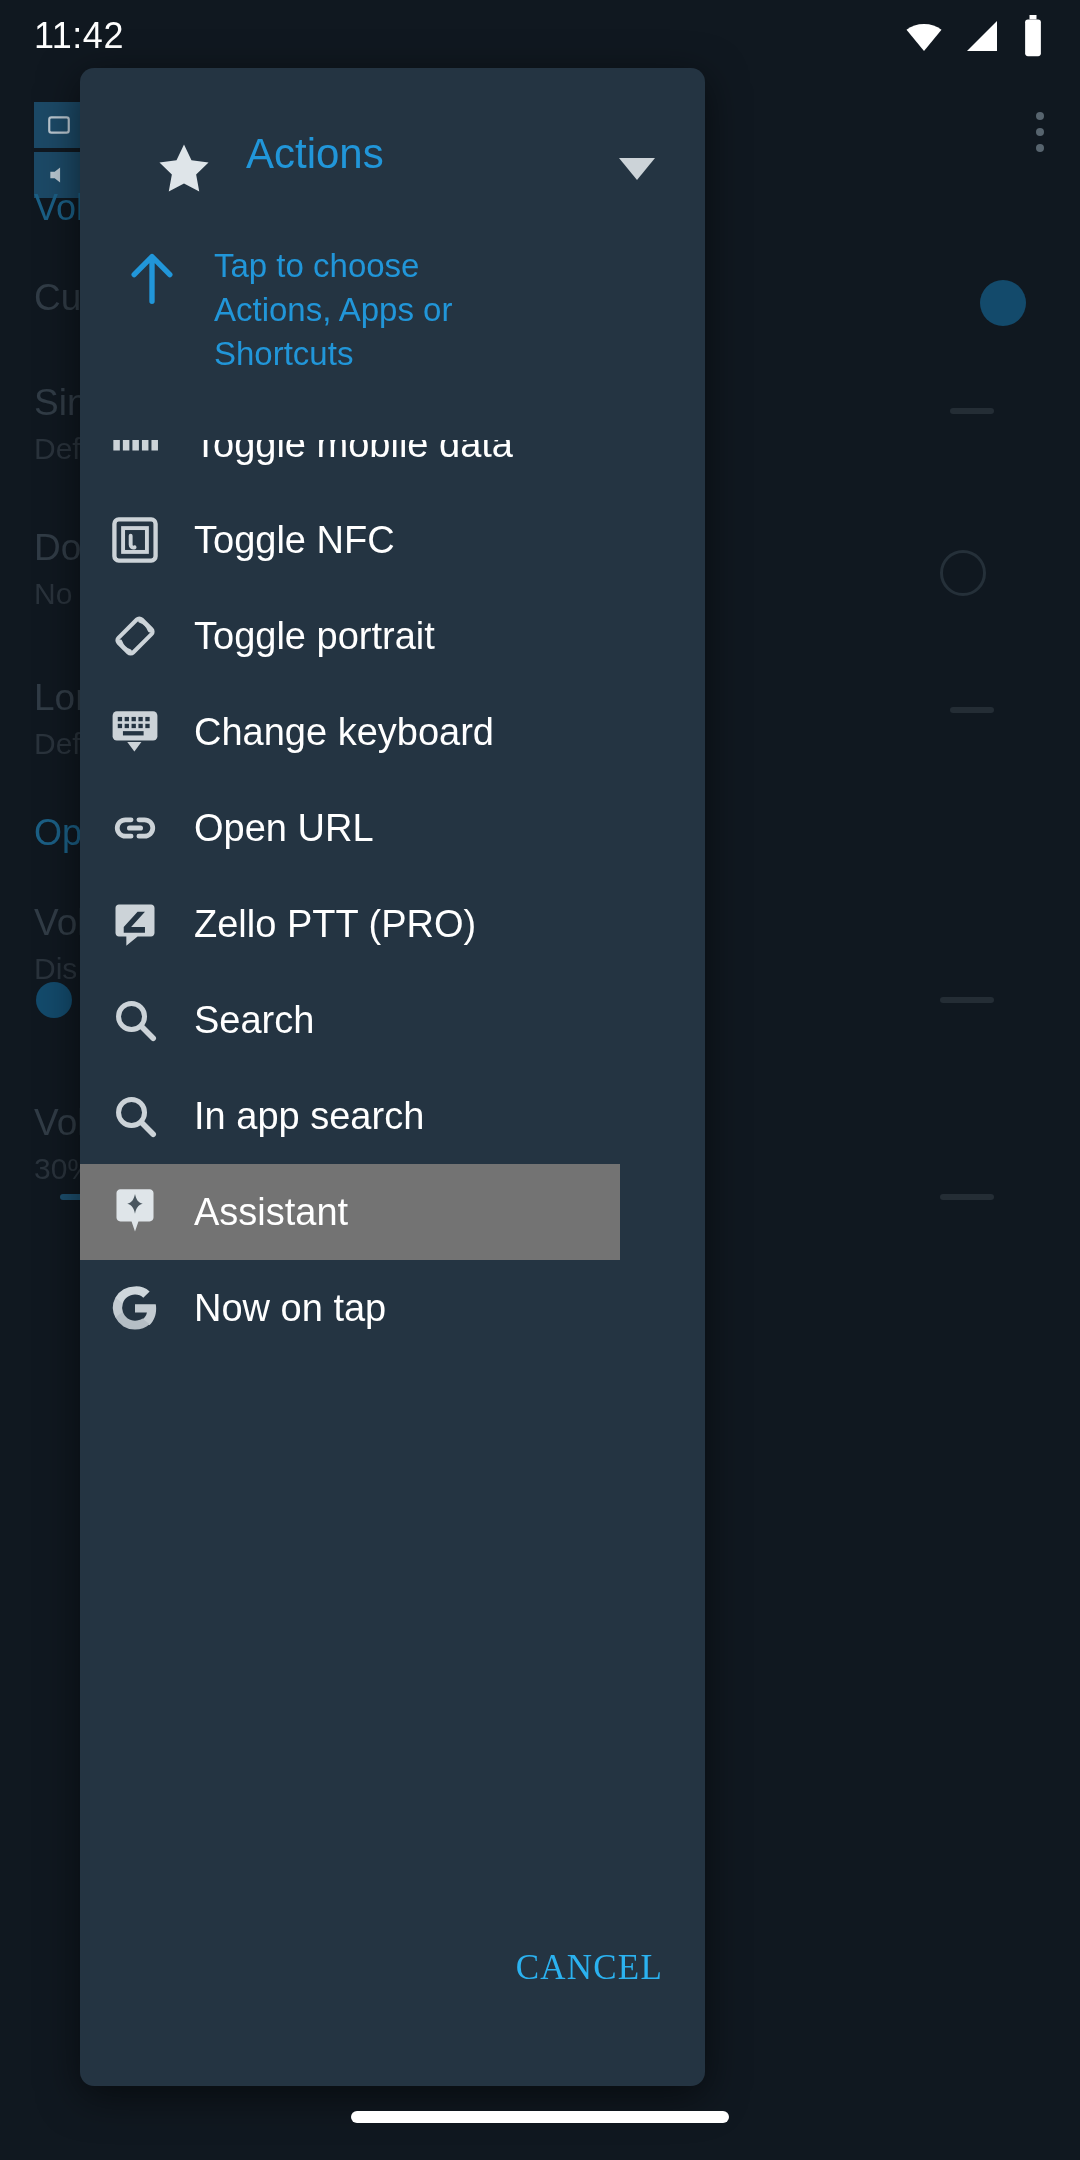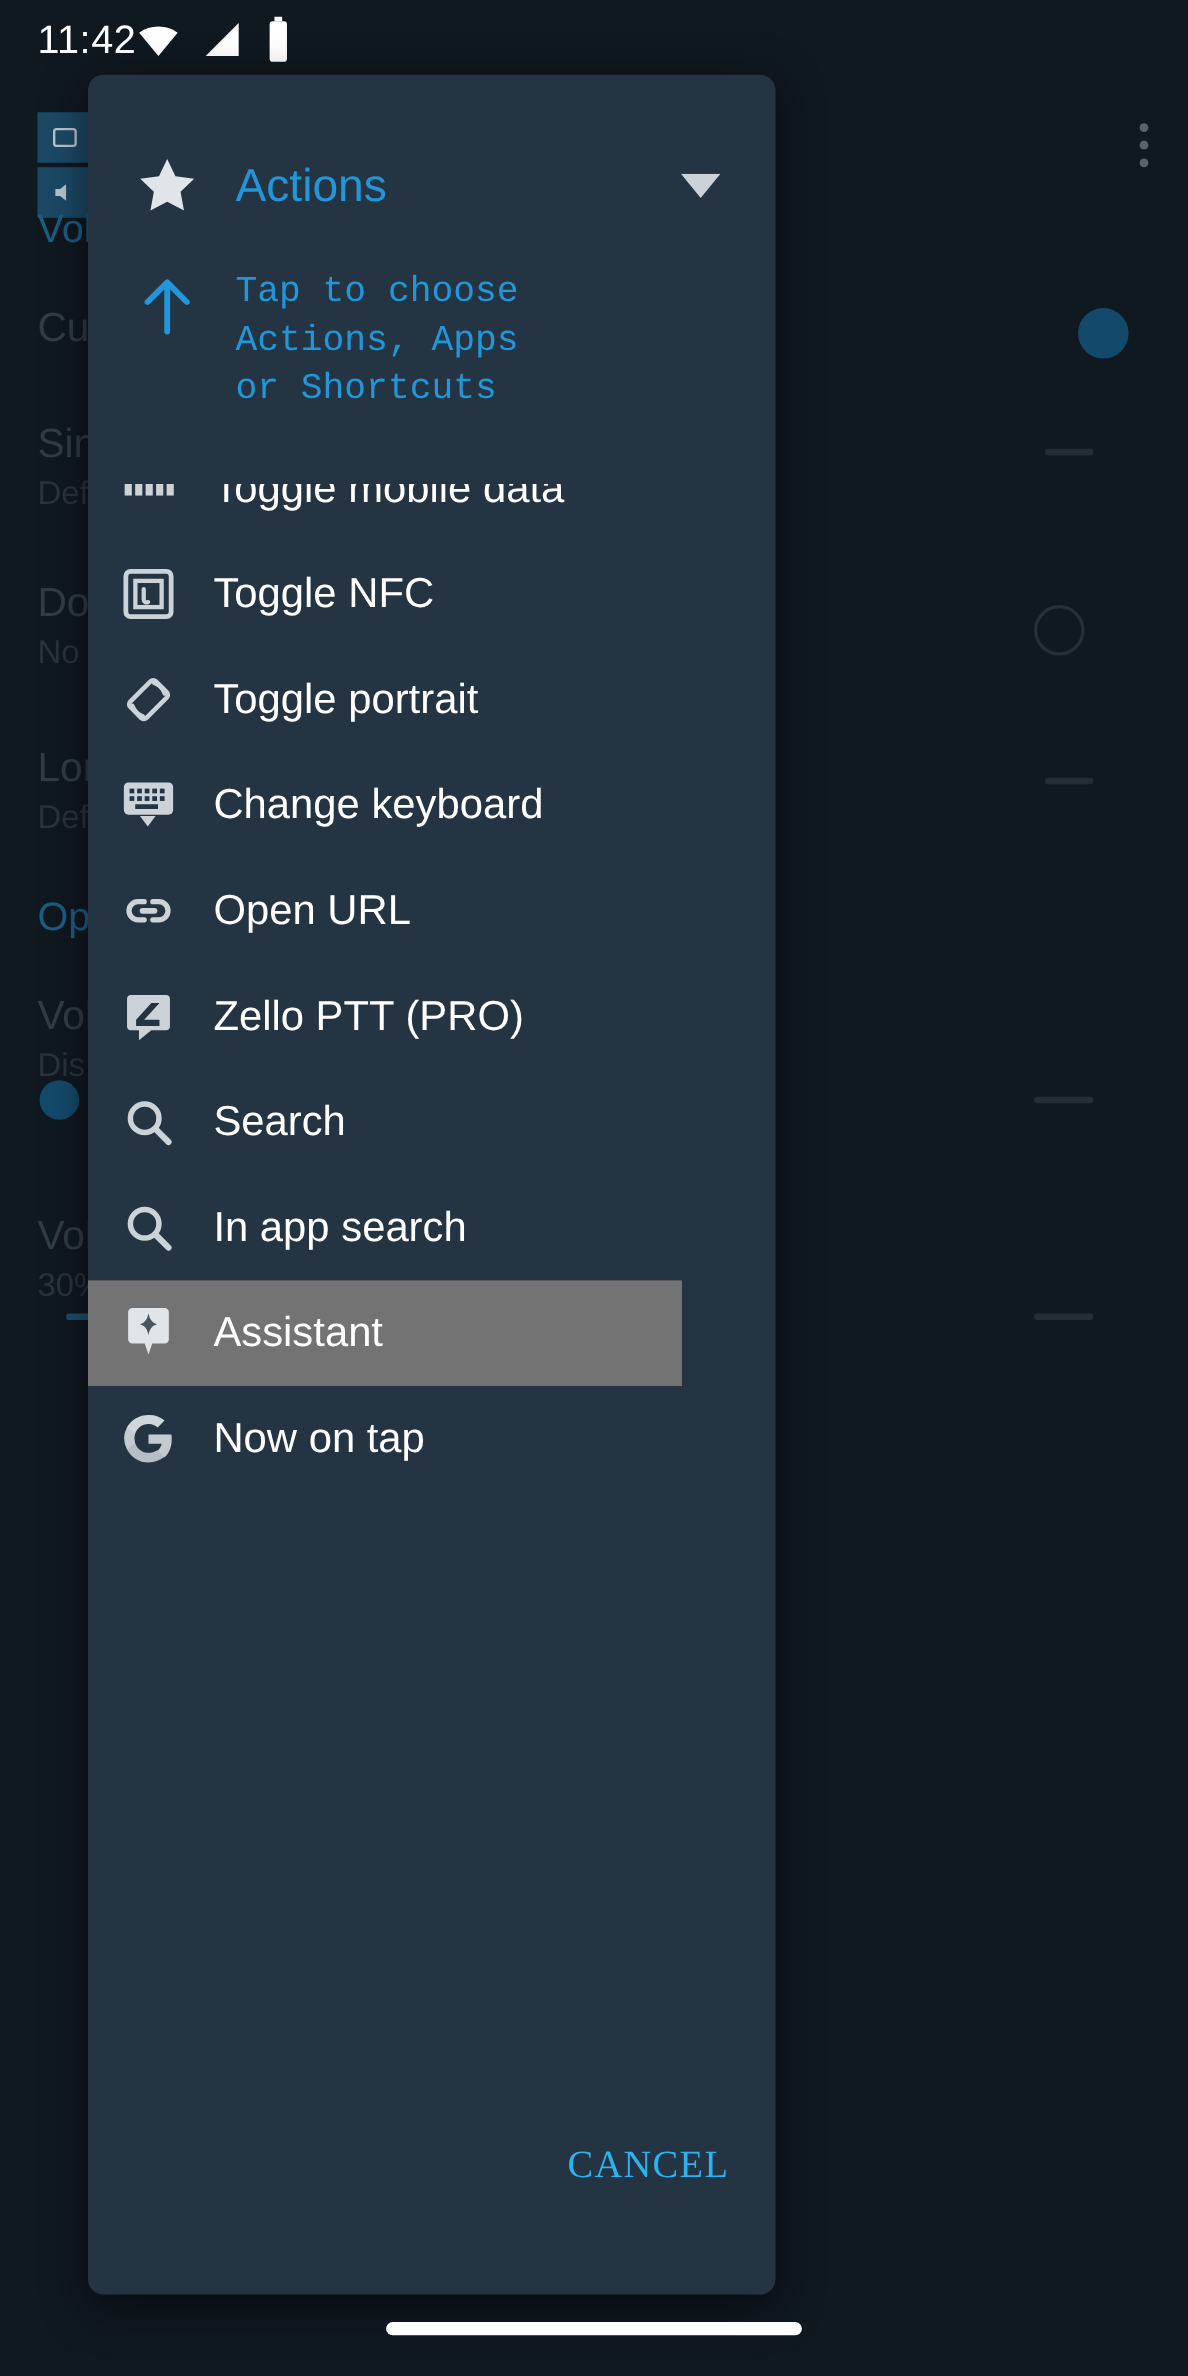--- a/index.html
+++ b/index.html
@@ -7,21 +7,21 @@
     width:1080px; height:2160px;
     background:#101820;
     font-family:"Liberation Sans", sans-serif;
     overflow:hidden;
   }
   #root{ position:relative; width:1080px; height:2160px; background:#101820; }
 
   
   .statusbar{
     position:absolute; left:0; top:0; width:1080px; height:72px;
-    display:flex; align-items:center; 
+    display:flex; align-items:center; justify-content:space-between;
     padding:0 34px;
   }
   .sb-time{ color:#ffffff; font-size:36px; letter-spacing:.5px; font-weight:400; }
   .sb-icons{ display:flex; align-items:center; gap:18px; }
 
   
   .bg-app{ position:absolute; inset:72px 0 0 0; }
   .bg-toolbar{ position:absolute; left:34px; top:30px; display:flex; flex-wrap:wrap; width:110px; gap:4px; }
   .bg-tb-btn{ width:50px; height:46px; background:#1c4966; display:flex; align-items:center; justify-content:center; }
   .bg-overflow{ position:absolute; right:36px; top:40px; display:flex; flex-direction:column; gap:8px; align-items:center;}
@@ -36,28 +36,28 @@
   .bg-circle-ic{ position:absolute; width:46px; height:46px; border-radius:50%; border:3px solid #253039; }
 
   
   .dialog{
     position:absolute; left:80px; top:68px; width:625px; height:2018px;
     background:#243442; border-radius:14px;
     box-shadow:0 10px 40px rgba(0,0,0,.55);
     overflow:hidden;
   }
   .dlg-header{ padding:62px 0 0 0; }
-  .dlg-title-row{ display:flex; align-items:center; padding:0 40px 0 36px; position:relative; height:78px;}
+  .dlg-title-row{ display:flex; padding:0 40px 0 36px; position:relative; height:78px;margin-left:32px;}
   .star-ic{ width:72px; display:flex; justify-content:center; align-items:center; }
   .dlg-title{ color:#2196d9; font-size:42px; margin-left:26px; }
   .caret{ position:absolute; right:50px; top:50%; transform:translateY(-50%); }
 
   .dlg-hint-row{ display:flex; align-items:flex-start; padding:36px 40px 0 36px; }
   .uparrow-ic{ width:72px; display:flex; justify-content:center; padding-top:6px;}
-  .dlg-hint{ color:#2196d9; font-size:33px; line-height:1.33; margin-left:26px; max-width:300px;font-family:Liberation Mono, monospace; }
+  .dlg-hint{ color:#2196d9; font-size:33px; line-height:1.33; margin-left:26px; max-width:300px; }
 
   
   .list{
     position:absolute; left:0; top:372px; width:540px; height:1487px;
     overflow:hidden;
   }
   .list-inner{ position:relative; margin-top:-44px; }
   .row{
     display:flex; align-items:center; height:96px; padding:0 0 0 18px; margin:0 0 0 0;
   }

